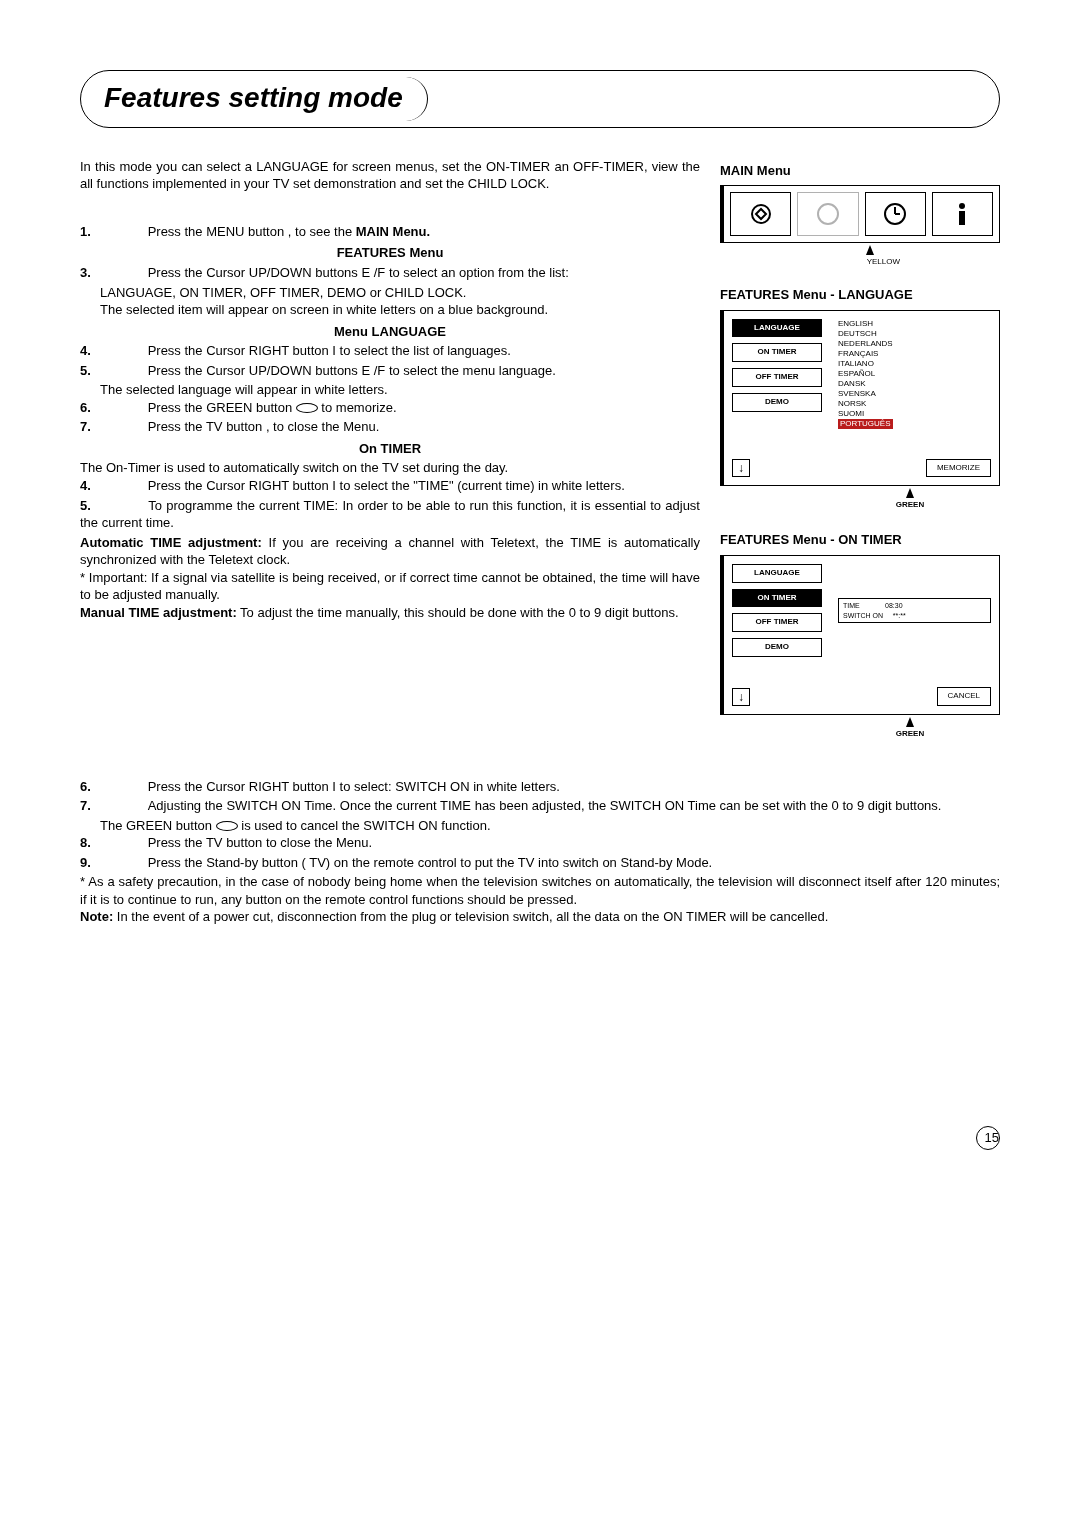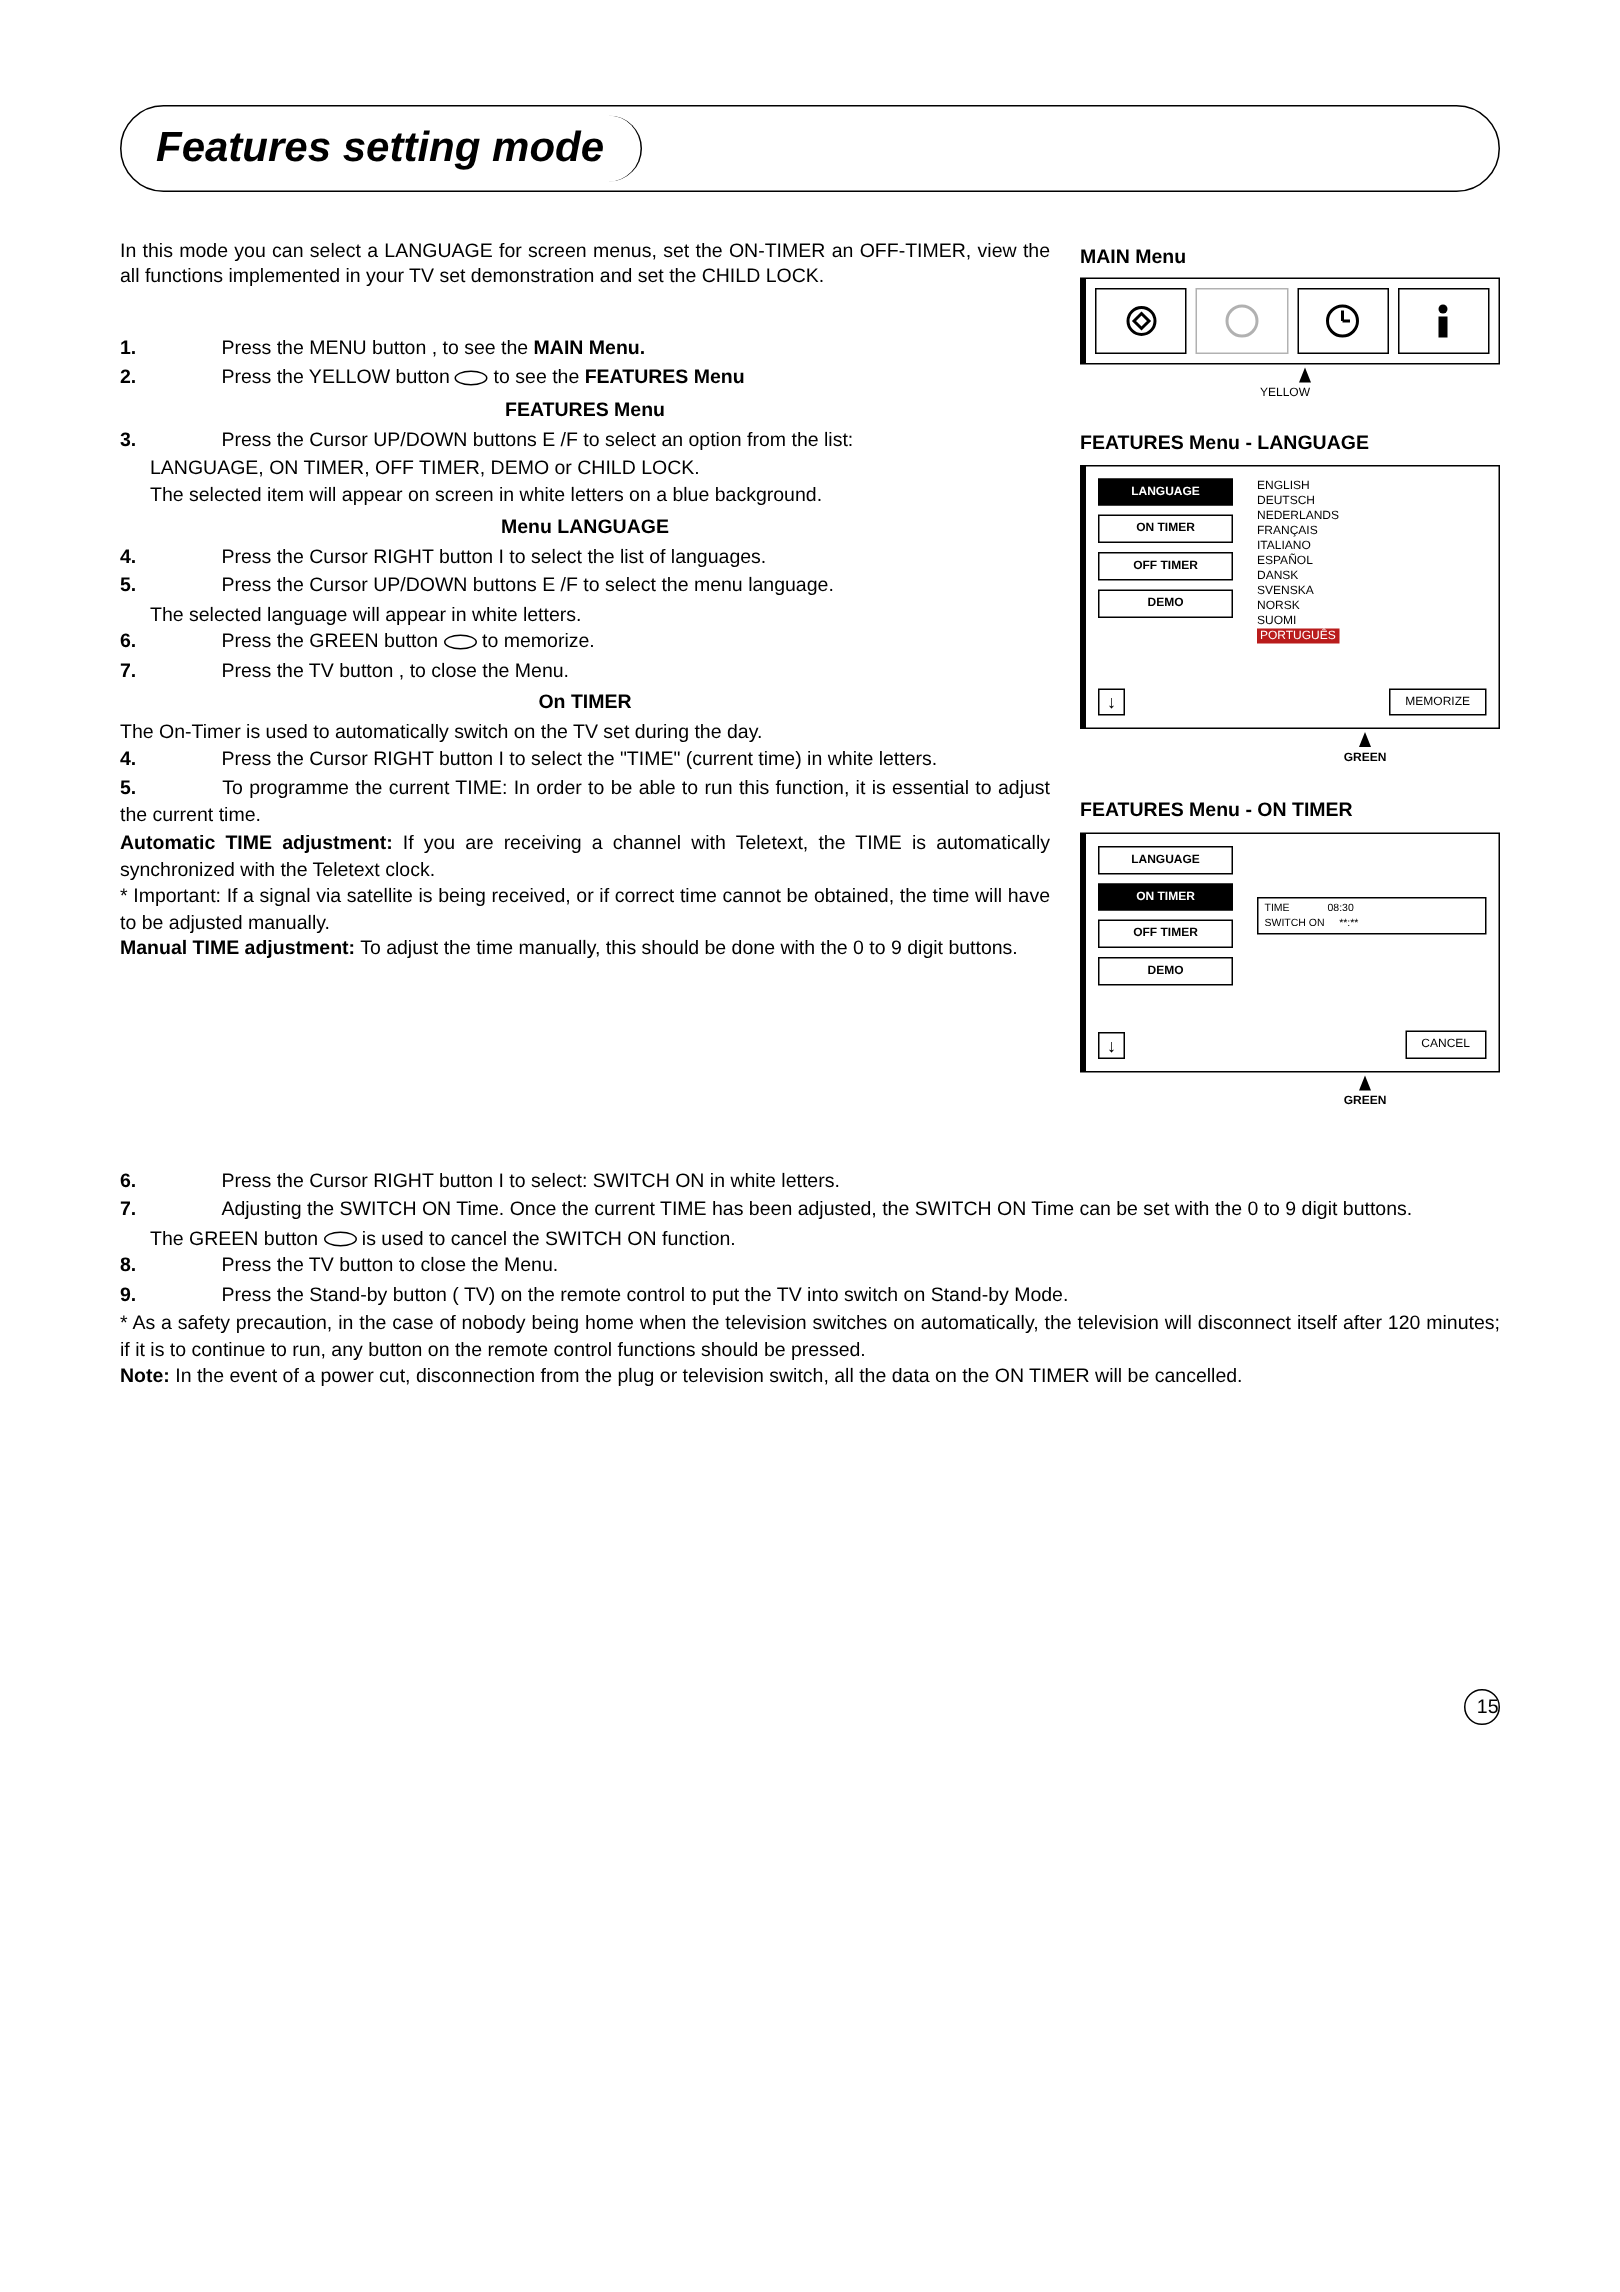--- a/index.html
+++ b/index.html
@@ -61,21 +61,21 @@
   }
   .mm-icon {
     flex: 1;
     border: 1px solid #000;
     height: 44px;
     display: flex;
     align-items: center;
     justify-content: center;
   }
   .yellow-arrow {
-    text-align: left;
+    text-align: right;
     margin-bottom: 18px;
   }
   .yellow-arrow .tri {
     width: 0; height: 0;
     border-left: 4px solid transparent;
     border-right: 4px solid transparent;
     border-bottom: 10px solid #000;
     margin: 0 auto;
   }
   .yellow-arrow .lbl { font-size: 8px; margin-top: 2px; }
@@ -133,24 +133,20 @@
   </div>
 </div>
 
 <div class="columns">
   <div class="leftcol">
     <p class="intro">In this mode you can select a LANGUAGE for screen menus, set the ON-TIMER an OFF-TIMER, view the all functions implemented in your TV set demonstration and set the CHILD LOCK.</p>
 
     <div class="ol-item">
       <span class="num">1.</span>
       <span class="body"><span>Press the MENU button      , to see the </span><span class="bold">MAIN Menu.</span></span>
-    </div>
-    <div class="ol-item">
-      <span class="num">2.</span>
-      <span class="body"><span>Press the YELLOW button </span><span class="oval-btn"></span><span> to see the </span><span class="bold">FEATURES Menu</span></span>
     </div>
 
     <div class="section-head">FEATURES Menu</div>
     <div class="ol-item">
       <span class="num">3.</span>
       <span class="body">Press the Cursor UP/DOWN buttons E      /F       to select an option from the list:</span>
     </div>
     <div class="indent">LANGUAGE, ON TIMER, OFF TIMER, DEMO or CHILD LOCK.</div>
     <div class="indent">The selected item will appear on screen in white letters on a blue background.</div>
 

